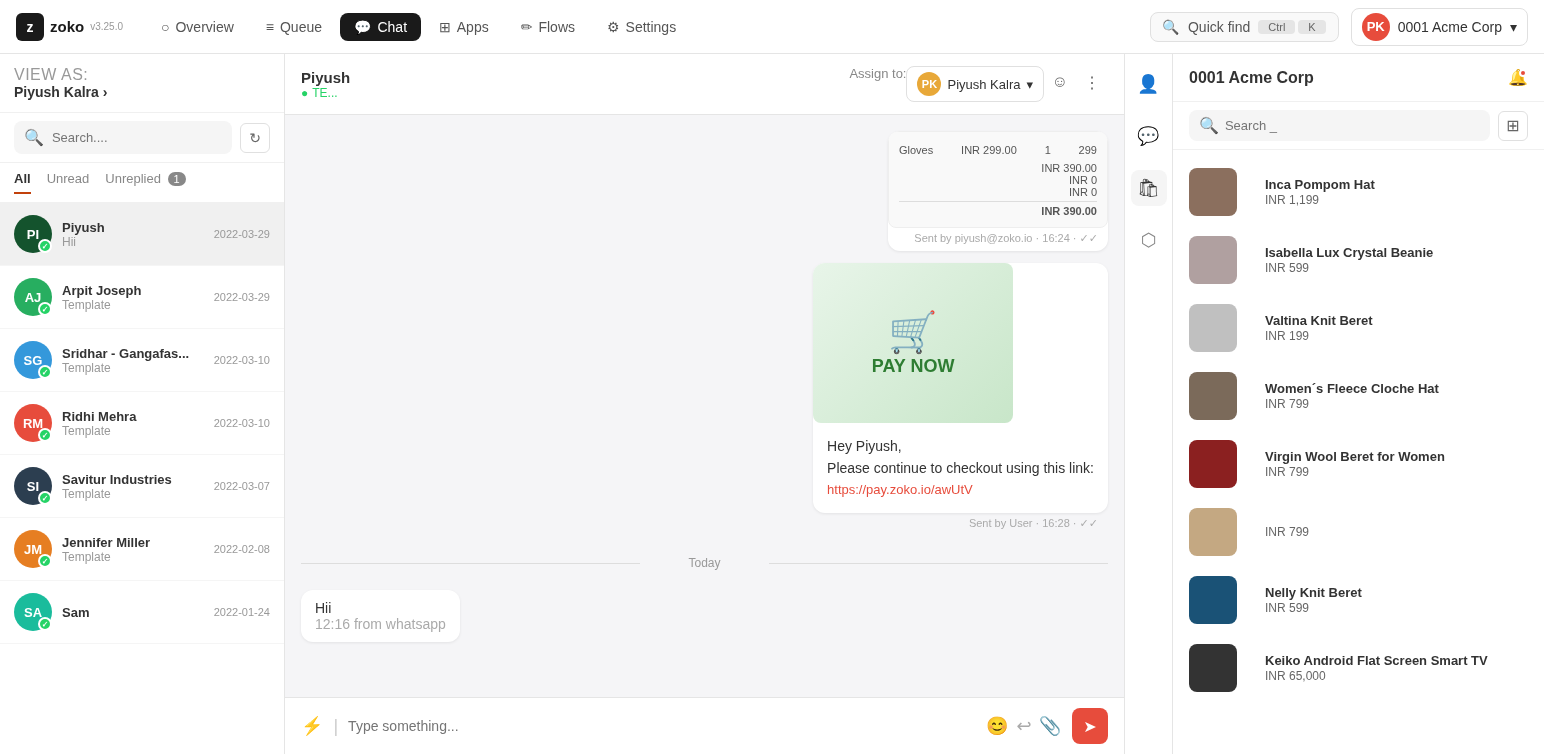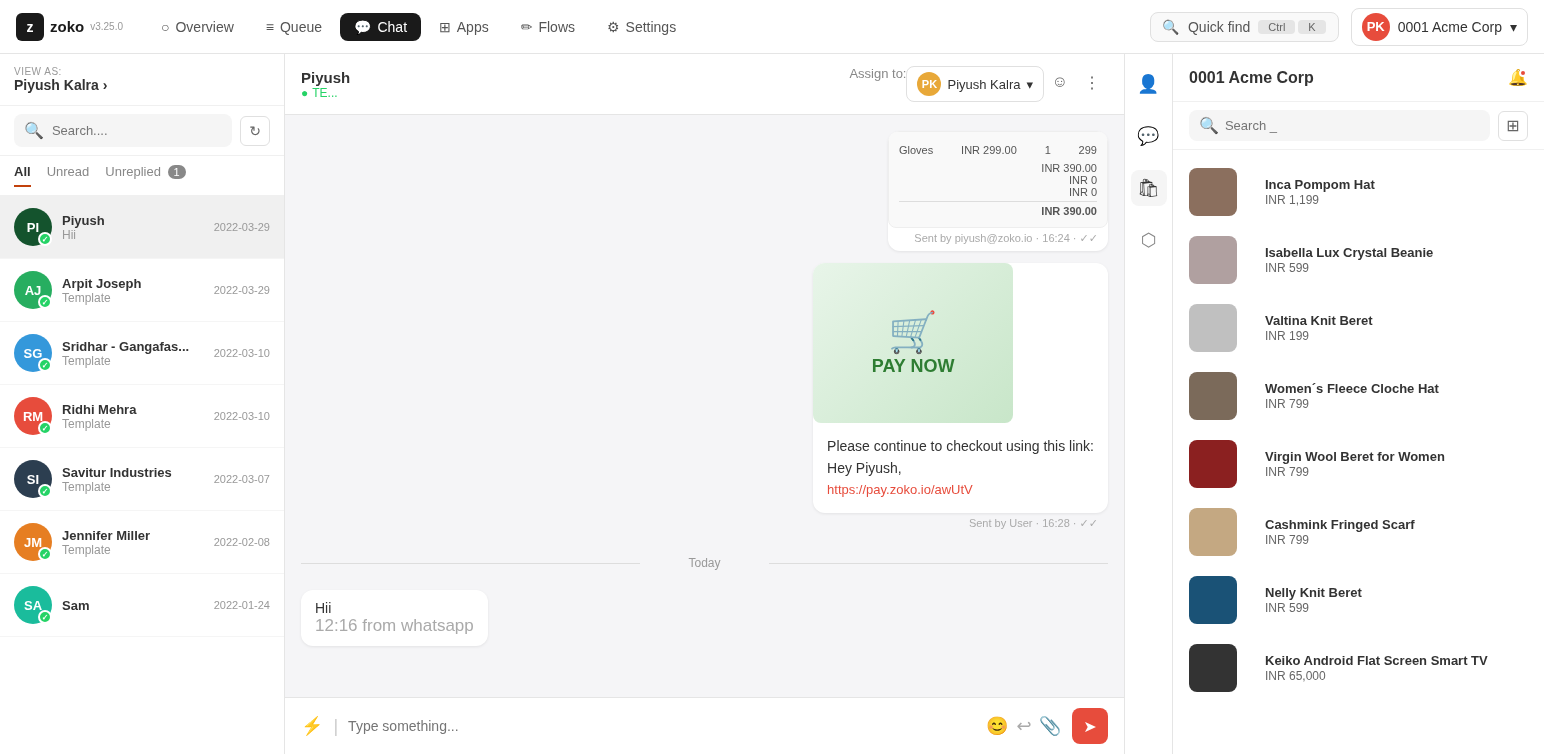--- a/index.html
+++ b/index.html
@@ -20,21 +20,21 @@
     .kbd { background: #e5e5e5; border-radius: 4px; padding: 1px 10px; font-size: 11px; color: #666; }
     .account-btn { display: flex; align-items: center; gap: 8px; padding: 4px 10px; border-radius: 8px; cursor: pointer; font-size: 14px; color: #333; border: 1px solid #e0e0e0; margin-left: 8px; }
     .account-avatar { width: 28px; height: 28px; border-radius: 50%; background: #e74c3c; display: flex; align-items: center; justify-content: center; color: #fff; font-size: 13px; font-weight: bold; }
 
     
     .main { display: flex; flex: 1; overflow: hidden; }
 
     
     .sidebar { width: 285px; background: #fff; border-right: 1px solid #e5e5e5; display: flex; flex-direction: column; flex-shrink: 0; }
     .sidebar-header { padding: 12px 14px; border-bottom: 1px solid #f0f0f0; }
-    .view-as { font-size: 10px; color: #999; text-transform: uppercase; letter-spacing: 0.5px; }
+    .view-as { font-size: 16px; color: #999; text-transform: uppercase; letter-spacing: 0.5px; }
     .view-as-name { font-size: 14px; font-weight: 600; color: #333; display: flex; align-items: center; gap: 4px; cursor: pointer; }
     .sidebar-search { display: flex; align-items: center; gap: 8px; padding: 8px 14px; border-bottom: 1px solid #f0f0f0; }
     .search-box { flex: 1; display: flex; align-items: center; gap: 8px; background: #f5f5f5; border-radius: 8px; padding: 7px 10px; }
     .search-input { border: none; background: transparent; outline: none; font-size: 13px; color: #555; width: 100%; }
     .search-btn { width: 30px; height: 30px; border-radius: 6px; border: 1px solid #e0e0e0; background: #fff; display: flex; align-items: center; justify-content: center; cursor: pointer; color: #666; font-size: 14px; }
     .sidebar-tabs { display: flex; padding: 8px 14px; gap: 16px; border-bottom: 1px solid #f0f0f0; }
     .tab { font-size: 13px; color: #888; cursor: pointer; padding-bottom: 6px; }
     .tab.active { color: #333; font-weight: 600; border-bottom: 2px solid #c2410c; }
     .tab .badge { background: #888; color: #fff; border-radius: 10px; padding: 1px 6px; font-size: 11px; margin-left: 3px; }
     .chat-list { flex: 1; overflow-y: auto; }
@@ -67,21 +67,21 @@
     .message-meta { font-size: 11px; color: #aaa; text-align: right; padding: 4px 10px 6px; }
     .pay-now-image { width: 200px; height: 150px; background: linear-gradient(135deg, #e8f5e9, #c8e6c9); border-radius: 8px; display: flex; align-items: center; justify-content: center; flex-direction: column; }
     .pay-now-text { font-size: 18px; font-weight: 800; color: #2e7d32; }
     .message-link { color: #e74c3c; font-size: 13px; }
     .date-divider { text-align: center; font-size: 12px; color: #999; margin: 8px 0; position: relative; }
     .date-divider::before, .date-divider::after { content: ''; position: absolute; top: 50%; width: 42%; height: 1px; background: #ddd; }
     .date-divider::before { left: 0; }
     .date-divider::after { right: 0; }
     .hii-message { background: #fff; border-radius: 12px; padding: 10px 14px; align-self: flex-start; max-width: 200px; box-shadow: 0 1px 3px rgba(0,0,0,0.08); }
     .hii-text { font-size: 14px; color: #333; }
-    .hii-meta { font-size: 17px; color: #aaa; }
+    .hii-meta { font-size: 14px; color: #aaa; }
 
     
     .receipt-img { width: 220px; background: #f9f9f9; border: 1px solid #eee; border-radius: 8px; padding: 10px; font-size: 11px; color: #555; }
     .receipt-row { display: flex; justify-content: space-between; padding: 2px 0; }
 
     
     .input-area { background: #fff; border-top: 1px solid #e5e5e5; padding: 10px 16px; display: flex; align-items: center; gap: 10px; flex-shrink: 0; }
     .lightning-btn { color: #f5a623; font-size: 18px; cursor: pointer; }
     .text-input { flex: 1; border: none; outline: none; font-size: 14px; color: #333; background: transparent; }
     .input-icons { display: flex; align-items: center; gap: 8px; }
@@ -349,22 +349,22 @@
       <div style="align-self:flex-end; max-width:520px;">
         <div style="background:#fff; border-radius:12px; overflow:hidden; box-shadow:0 1px 3px rgba(0,0,0,0.08);">
           <div class="pay-now-image" style="background:linear-gradient(135deg,#e8f5e9,#c8e6c9); height:160px; display:flex; align-items:center; justify-content:center;">
             <div style="text-align:center;">
               <div style="font-size:40px;">🛒</div>
               <div class="pay-now-text">PAY NOW</div>
             </div>
           </div>
           <div style="padding:12px 14px;">
             <div style="font-size:14px;color:#333;line-height:1.6;">
+              <div>Hey Piyush,</div>
               <div>Please continue to checkout using this link:</div>
-              <div>Hey Piyush,</div>
               <div class="message-link">https://pay.zoko.io/awUtV</div>
             </div>
           </div>
         </div>
         <div class="message-meta">Sent by User · 16:28 · ✓✓</div>
       </div>
 
       <div class="date-divider">Today</div>
 
       <div class="hii-message">
@@ -441,21 +441,20 @@
           <div class="product-item">
     <div class="product-thumb" style="background:#8B2020;"></div>
     <div class="product-info">
       <div class="product-name">Virgin Wool Beret for Women</div>
       <div class="product-price"><span>INR 799</span></div>
     </div>
   </div>
           <div class="product-item">
     <div class="product-thumb" style="background:#C4A882;"></div>
     <div class="product-info">
-      <div class="product-name">Cashmink Fringed Scarf</div>
       <div class="product-price"><span>INR 799</span></div>
     </div>
   </div>
           <div class="product-item">
     <div class="product-thumb" style="background:#1A5276;"></div>
     <div class="product-info">
       <div class="product-name">Nelly Knit Beret</div>
       <div class="product-price"><span>INR 599</span></div>
     </div>
   </div>

